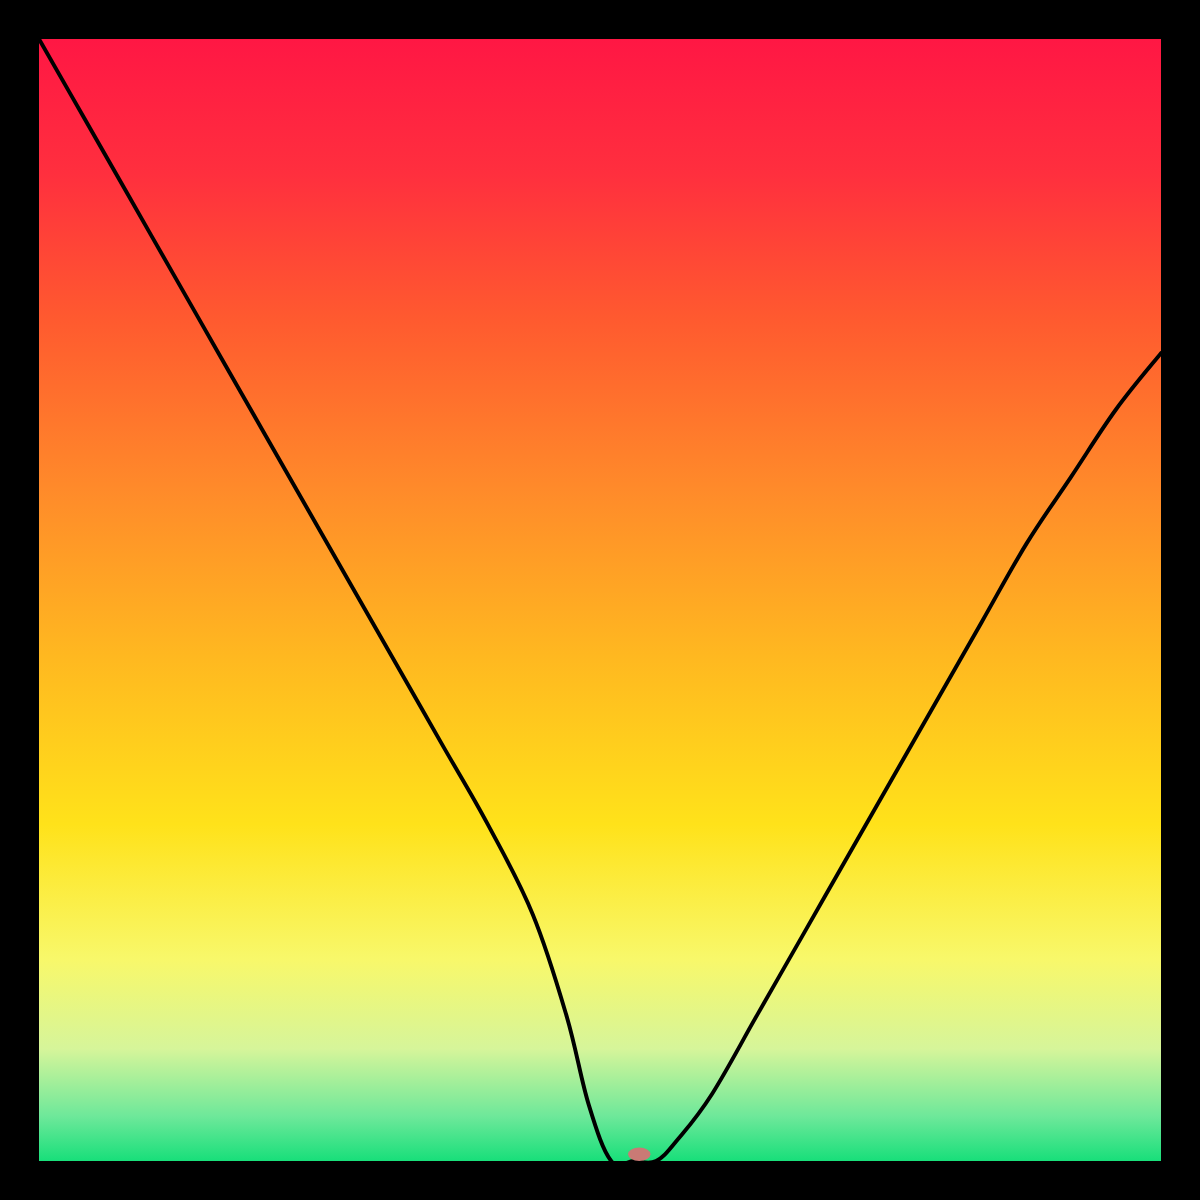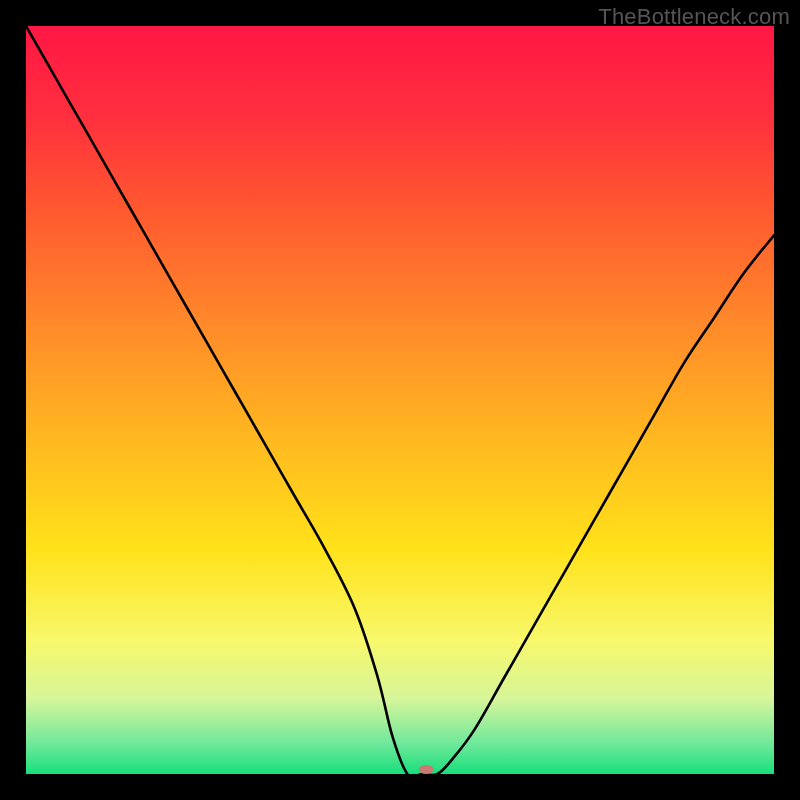--- a/index.html
+++ b/index.html
@@ -56,14 +56,13 @@
           <stop offset="90%" stop-color="#d6f59a"></stop>
           <stop offset="96%" stop-color="#6ee89a"></stop>
           <stop offset="100%" stop-color="#18df7a"></stop>
         </linearGradient>
     </defs>
     <rect x="0" y="0" width="100" height="100" fill="url(#bg-grad)"></rect>
     <path id="curve" fill="none" stroke="#000" stroke-width="0.35" stroke-linejoin="round" stroke-linecap="round" d="M 0 0 C 0.72 1.26, 2.56 4.48, 4.00 7.00 C 5.44 9.52, 6.56 11.48, 8.00 14.00 C 9.44 16.52, 10.56 18.48, 12.00 21.00 C 13.44 23.52, 14.56 25.48, 16.00 28.00 C 17.44 30.52, 18.56 32.48, 20.00 35.00 C 21.44 37.52, 22.56 39.48, 24.00 42.00 C 25.44 44.52, 26.56 46.48, 28.00 49.00 C 29.44 51.52, 30.56 53.48, 32.00 56.00 C 33.44 58.52, 34.56 60.48, 36.00 63.00 C 37.44 65.52, 38.56 67.30, 40.00 70.00 C 41.44 72.70, 42.74 74.94, 44.00 78.00 C 45.26 81.06, 46.10 83.94, 47.00 87.00 C 47.90 90.06, 48.28 92.66, 49.00 95.00 C 49.72 97.34, 50.28 99.10, 51.00 100.00 C 51.72 100.90, 52.28 100.00, 53.00 100.00 C 53.72 100.00, 54.28 100.36, 55.00 100.00 C 55.72 99.64, 56.10 99.08, 57.00 98.00 C 57.90 96.92, 58.74 95.98, 60.00 94.00 C 61.26 92.02, 62.56 89.52, 64.00 87.00 C 65.44 84.48, 66.56 82.52, 68.00 80.00 C 69.44 77.48, 70.56 75.52, 72.00 73.00 C 73.44 70.48, 74.56 68.52, 76.00 66.00 C 77.44 63.48, 78.56 61.52, 80.00 59.00 C 81.44 56.48, 82.56 54.52, 84.00 52.00 C 85.44 49.48, 86.56 47.34, 88.00 45.00 C 89.44 42.66, 90.56 41.16, 92.00 39.00 C 93.44 36.84, 94.56 34.98, 96.00 33.00 C 97.44 31.02, 99.28 28.90, 100.00 28.00"></path>
     <ellipse id="marker" rx="1.0" ry="0.6" stroke="none" cx="53.5" cy="99.4" fill="#c97a75"></ellipse>
   </svg>
 
-  <div class="watermark">TheBottleneck.com</div>
 </div>
 
 </body></html>

